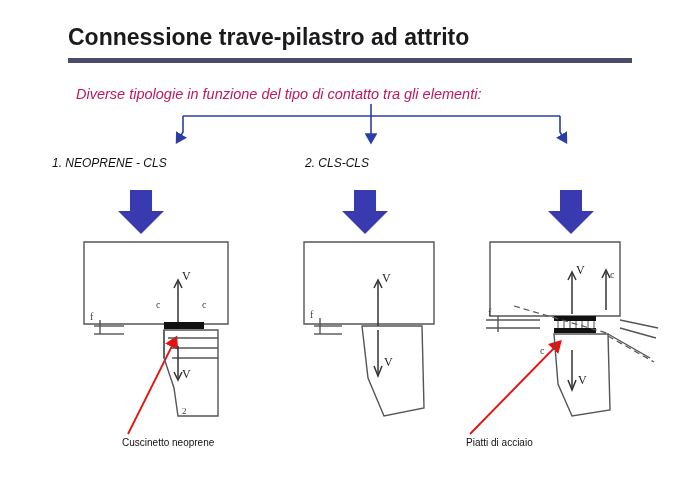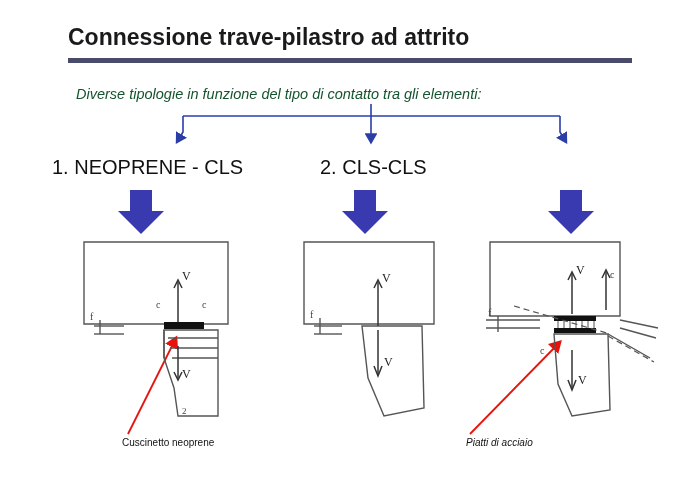--- a/index.html
+++ b/index.html
@@ -36,39 +36,40 @@
     width: 564px;
     height: 5px;
     background: #4a4a6a;
   }
   .subtitle {
     position: absolute;
     left: 76px;
     top: 86px;
     font-size: 14.5px;
     font-style: italic;
-    color: #14532d;
+    color: #be185d;
     white-space: nowrap;
   }
   .arrows-svg {
     position: absolute;
     left: 0;
     top: 0;
     width: 700px;
     height: 496px;
     pointer-events: none;
   }
   .item-label {
     position: absolute;
-    font-size: 20px;
+    font-size: 12px;
+    font-style: italic;
     color: #111111;
     white-space: nowrap;
   }
   .lbl1 { left: 52px;  top: 156px; }
-  .lbl2 { left: 320px; top: 156px; }
+  .lbl2 { left: 305px; top: 156px; }
   .lbl3 { left: 448px; top: 156px; }
 
   .fat-arrow {
     position: absolute;
     width: 46px;
     height: 44px;
   }
   .fat-arrow .shaft {
     position: absolute;
     left: 12px;
@@ -99,21 +100,21 @@
   .s2 { left: 298px; top: 238px; width: 160px; height: 190px; }
   .s3 { left: 480px; top: 238px; width: 185px; height: 190px; }
 
   .caption {
     position: absolute;
     font-size: 10px;
     color: #111111;
     white-space: nowrap;
   }
   .cap1 { left: 122px; top: 437px; }
-  .cap2 { left: 466px; top: 437px; font-style: italic; }
+  .cap2 { left: 466px; top: 437px; }
 </style>
 </head>
 <body>
 
 <div class="slide">
 
   <div class="title">Connessione trave-pilastro ad attrito</div>
   <div class="title-rule"></div>
 
   <div class="subtitle">Diverse tipologie in funzione del tipo di contatto tra gli elementi:</div>

